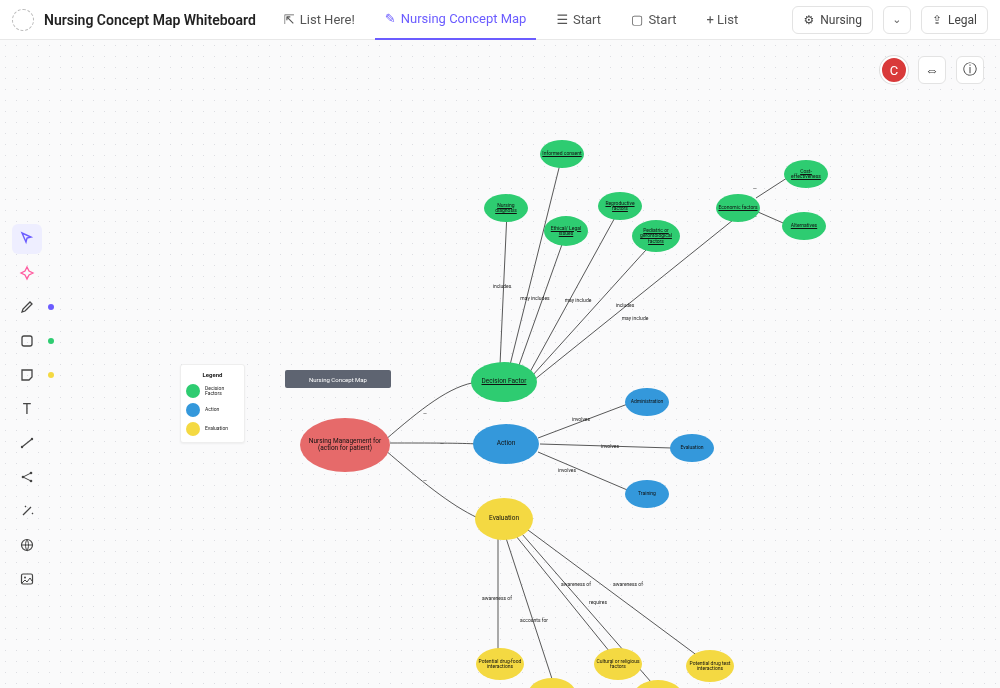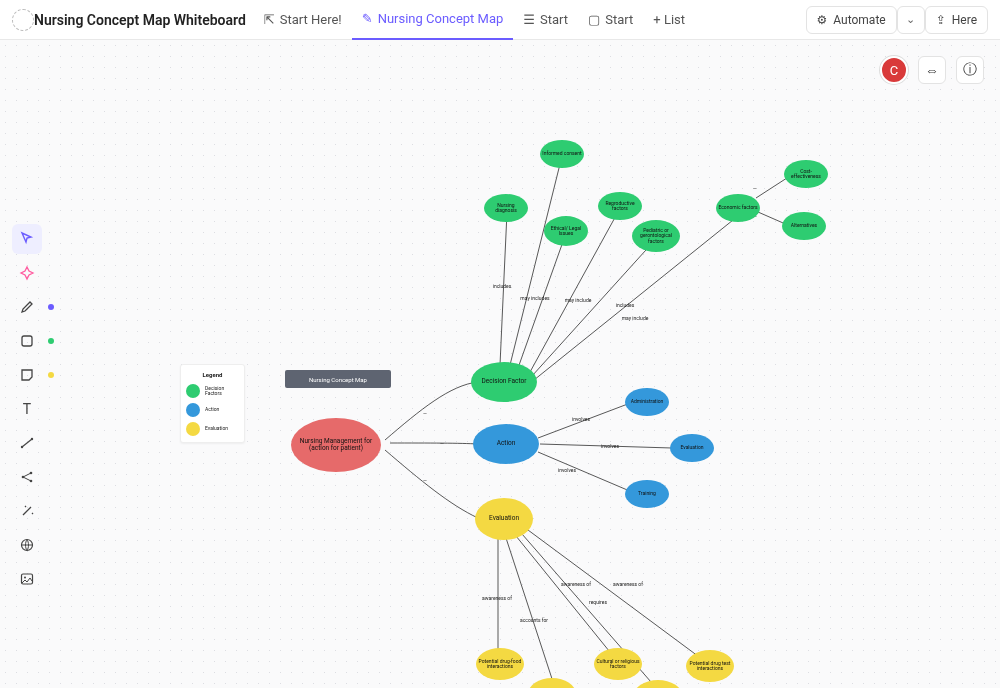--- a/index.html
+++ b/index.html
@@ -1,18 +1,18 @@
 <!DOCTYPE html>
 <html><head>
 <meta charset="utf-8">
 <style>
   * { box-sizing: border-box; margin: 0; padding: 0; }
   body { font-family: -apple-system, BlinkMacSystemFont, "Segoe UI", Roboto, sans-serif; background: #fff; width:1000px; height:688px; overflow:hidden; }
 
-  .topbar { height:40px; border-bottom:1px solid #e8e8e8; display:flex; align-items:center; padding:0 12px; }
+  .topbar { height:40px; border-bottom:1px solid #e8e8e8; display:flex; align-items:center; padding:0 12px; gap:10px; }
   .circ-btn { width:22px; height:22px; border:1.5px dashed #bbb; border-radius:50%; }
   .title { font-size:14px; font-weight:600; color:#222; margin-right:8px; }
   .tab { display:flex; align-items:center; gap:5px; padding:0 10px; height:40px; font-size:13px; color:#555; cursor:pointer; }
   .tab.active { color:#6b5cff; border-bottom:2px solid #6b5cff; }
   .tab .ico { font-size:13px; }
   .spacer { flex:1; }
   .pill { display:flex; align-items:center; gap:6px; height:28px; padding:0 10px; border:1px solid #e3e3e3; border-radius:6px; font-size:12px; color:#444; background:#fff; cursor:pointer; }
   .chev { display:flex; align-items:center; justify-content:center; width:28px; height:28px; border:1px solid #e3e3e3; border-radius:6px; font-size:11px; color:#666; cursor:pointer; }
 
   .stage { position:relative; width:1000px; height:648px; background-image: radial-gradient(circle, #dcdde2 0.8px, transparent 0.8px); background-size:11px 11px; background-color:#fafafb; }
@@ -35,59 +35,59 @@
   .lg-lbl { font-size:5px; color:#222; line-height:1.1; }
 
   .titlebox { position:absolute; left:285px; top:330px; width:106px; height:18px; background:#5e6471; color:#fff; font-size:6px; display:flex; align-items:center; justify-content:center; border-radius:2px; z-index:2; }
 
   svg.canvas { position:absolute; left:0; top:0; width:1000px; height:648px; z-index:1; }
   .node { position:absolute; border-radius:50%; display:flex; align-items:center; justify-content:center; text-align:center; color:#111; line-height:1.1; z-index:2; padding:2px; }
   .node.small { font-size:5px; }
   .node.big { font-size:6.5px; }
   .edge-label { position:absolute; font-size:5px; color:#222; z-index:2; transform:translate(-50%,-50%); }
 
-  .green { background:#2ecc71; }
+  .green { background:#2ecc71;text-decoration:underline; }
   .blue  { background:#3498db; }
   .yellow{ background:#f4d942; }
   .red   { background:#e66a6a; }
 </style>
 </head>
 <body>
 
 <div class="topbar">
   <div class="circ-btn"></div>
   <div class="title">Nursing Concept Map Whiteboard</div>
   <div class="tab">
       <span class="ico">⇱</span>
-      <span>Start Here!</span>
+      <span>List Here!</span>
     </div>
   <div class="tab active">
       <span class="ico">✎</span>
       <span>Nursing Concept Map</span>
     </div>
   <div class="tab">
       <span class="ico">☰</span>
       <span>Start</span>
     </div>
   <div class="tab">
       <span class="ico">▢</span>
       <span>Start</span>
     </div>
   <div class="tab">
       <span>+ List</span>
     </div>
   <div class="spacer"></div>
   <div class="pill">
       <span>⚙</span>
-      <span>Automate</span>
+      <span>Nursing</span>
     </div>
   <div class="chev">⌄</div>
   <div class="pill">
       <span>⇪</span>
-      <span>Here</span>
+      <span>Legal</span>
     </div>
 </div>
 
 <div class="stage">
 
   <div class="float-right">
     <div class="avatar">C</div>
     <div class="icobox">⇔</div>
     <div class="icobox">ⓘ</div>
   </div>
@@ -240,21 +240,21 @@
   <div class="edge-label" style="left:755px; top:176px">—</div>
   <div class="edge-label" style="left:581px; top:379px">involves</div>
   <div class="edge-label" style="left:610px; top:406px">involves</div>
   <div class="edge-label" style="left:567px; top:430px">involves</div>
   <div class="edge-label" style="left:497px; top:558px">awareness of</div>
   <div class="edge-label" style="left:534px; top:580px">accounts for</div>
   <div class="edge-label" style="left:576px; top:544px">awareness of</div>
   <div class="edge-label" style="left:598px; top:562px">requires</div>
   <div class="edge-label" style="left:628px; top:544px">awareness of</div>
 
-  <div class="node red big" style="left:291px; top:378px; width:90px; height:54px">Nursing Management for (action for patient)</div>
+  <div class="node red big" style="left:300px; top:378px; width:90px; height:54px">Nursing Management for (action for patient)</div>
   <div class="node green big" style="left:471px; top:322px; width:66px; height:40px">Decision Factor</div>
   <div class="node blue big" style="left:473px; top:384px; width:66px; height:40px">Action</div>
   <div class="node yellow big" style="left:475px; top:458px; width:58px; height:42px">Evaluation</div>
 
   <div class="node green small" style="left:484px; top:154px; width:44px; height:28px">Nursing diagnosis</div>
   <div class="node green small" style="left:540px; top:100px; width:44px; height:28px">Informed consent</div>
   <div class="node green small" style="left:544px; top:176px; width:44px; height:30px">Ethical/ Legal Issues</div>
   <div class="node green small" style="left:598px; top:152px; width:44px; height:28px">Reproductive factors</div>
   <div class="node green small" style="left:632px; top:180px; width:48px; height:32px">Pediatric or gerontological factors</div>
   <div class="node green small" style="left:716px; top:154px; width:44px; height:28px">Economic factors</div>

